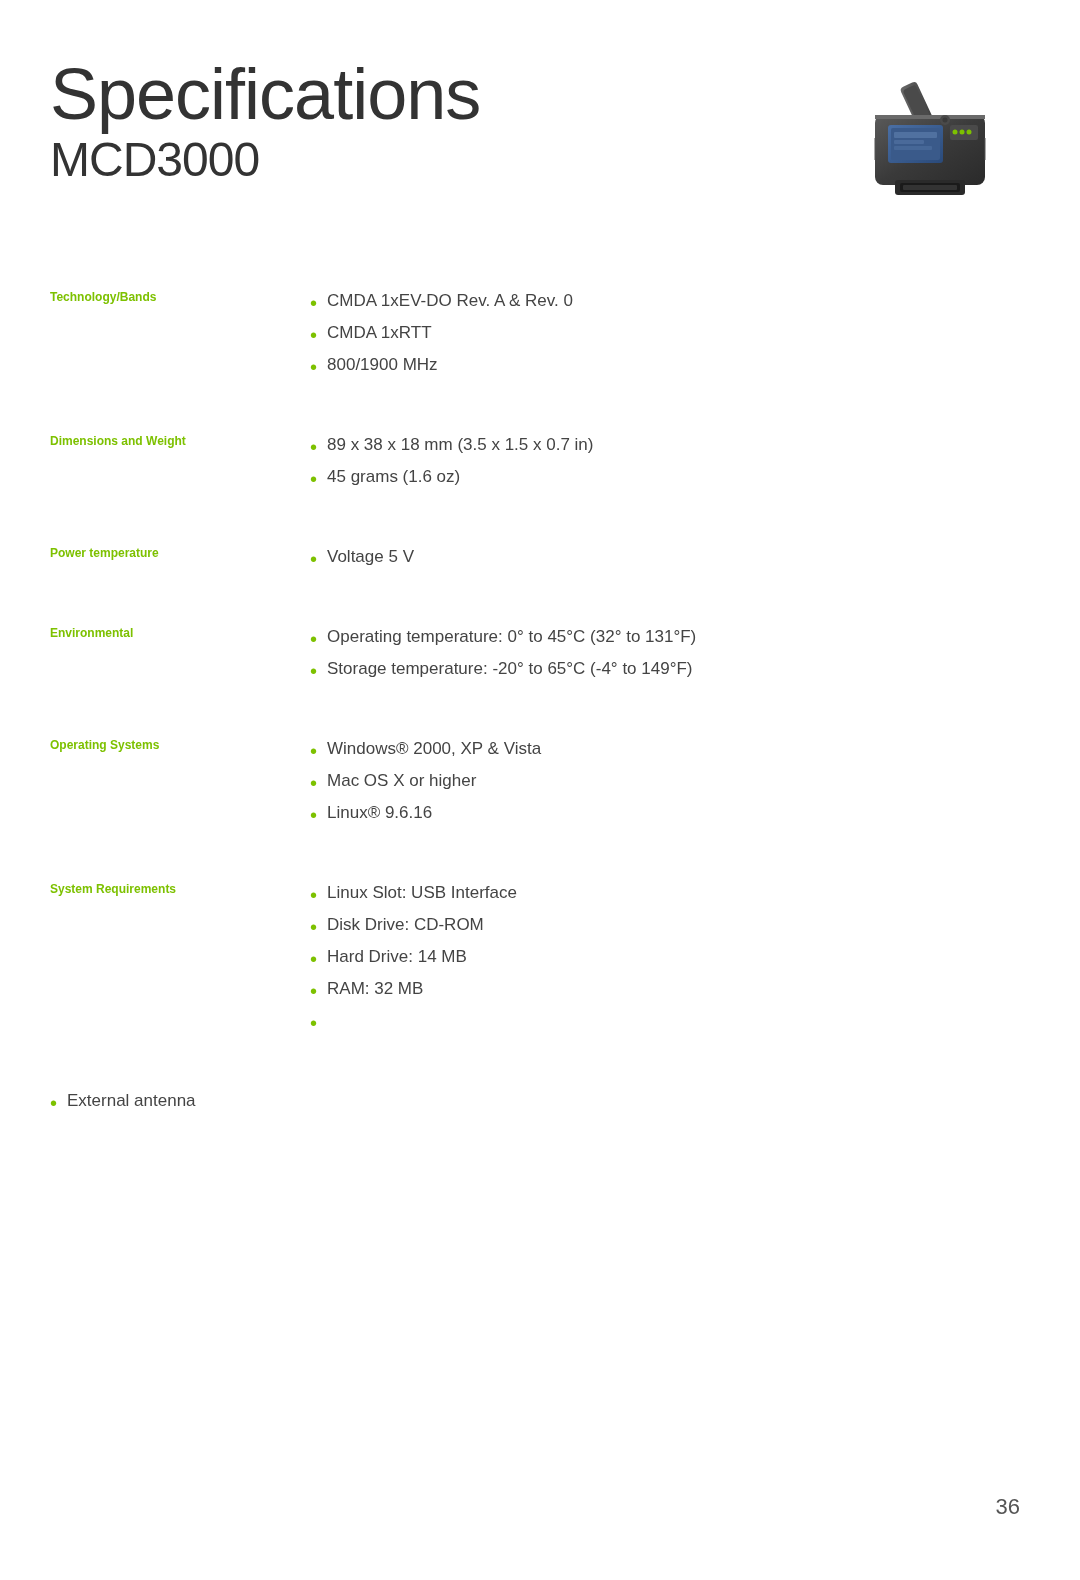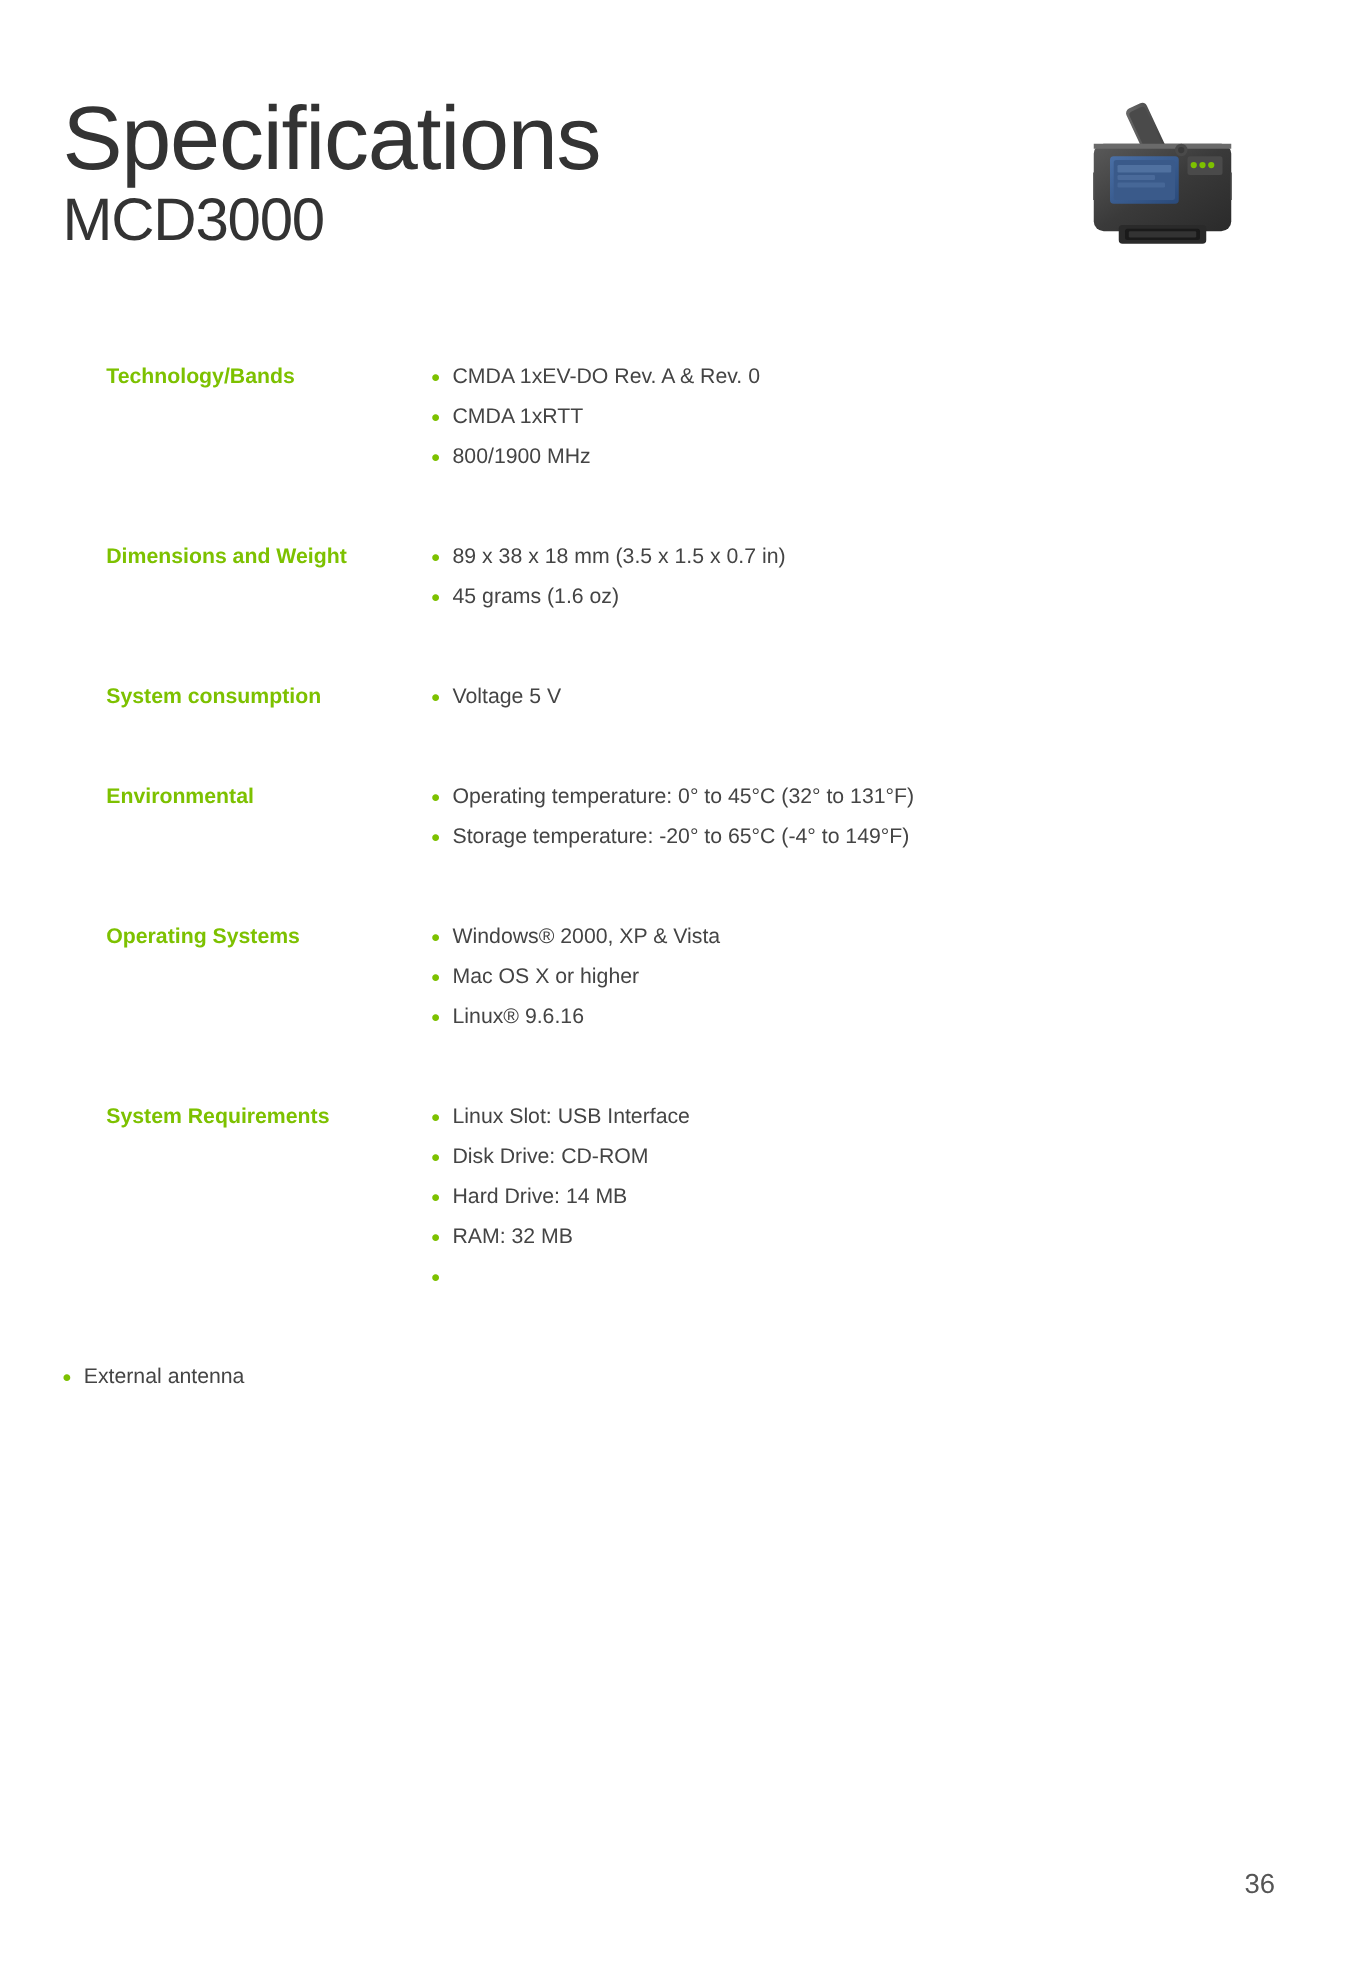--- a/index.html
+++ b/index.html
@@ -17,21 +17,21 @@
       position: relative;
     }
 
     .page-container {
       padding: 55px 50px 80px 50px;
       max-width: 1080px;
     }
 
     .header-section {
       display: flex;
-      align-items: center;
+      align-items: flex-start;
       justify-content: space-between;
       margin-bottom: 50px;
     }
 
     .title-block {
       display: flex;
       flex-direction: column;
     }
 
     .page-title {
@@ -71,26 +71,25 @@
     .spec-row {
       display: flex;
       align-items: flex-start;
       padding: 18px 0;
       border-bottom: none;
     }
 
     .spec-label {
       width: 260px;
       min-width: 260px;
-      font-size: 17px;
+      font-size: 12px;
       font-weight: 700;
       color: #7dc100;
       line-height: 1.5;
       padding-right: 20px;
-      margin-left: 35px;
     }
 
     .spec-values {
       flex: 1;
       font-size: 17px;
       color: #444444;
       line-height: 1.6;
     }
 
     .bullet-item {
@@ -224,21 +223,21 @@
         <div class="bullet-item">
           <span class="bullet-dot">•</span>
           <span class="bullet-text">45 grams (1.6 oz)</span>
         </div>
       </div>
     </div>
 
     <div class="spec-row-separator"></div>
 
     <div class="spec-row">
-      <div class="spec-label">System consumption</div>
+      <div class="spec-label">Power temperature</div>
       <div class="spec-values">
         <div class="bullet-item">
           <span class="bullet-dot">•</span>
           <span class="bullet-text">Voltage 5 V</span>
         </div>
       </div>
     </div>
 
     <div class="spec-row-separator"></div>
 

